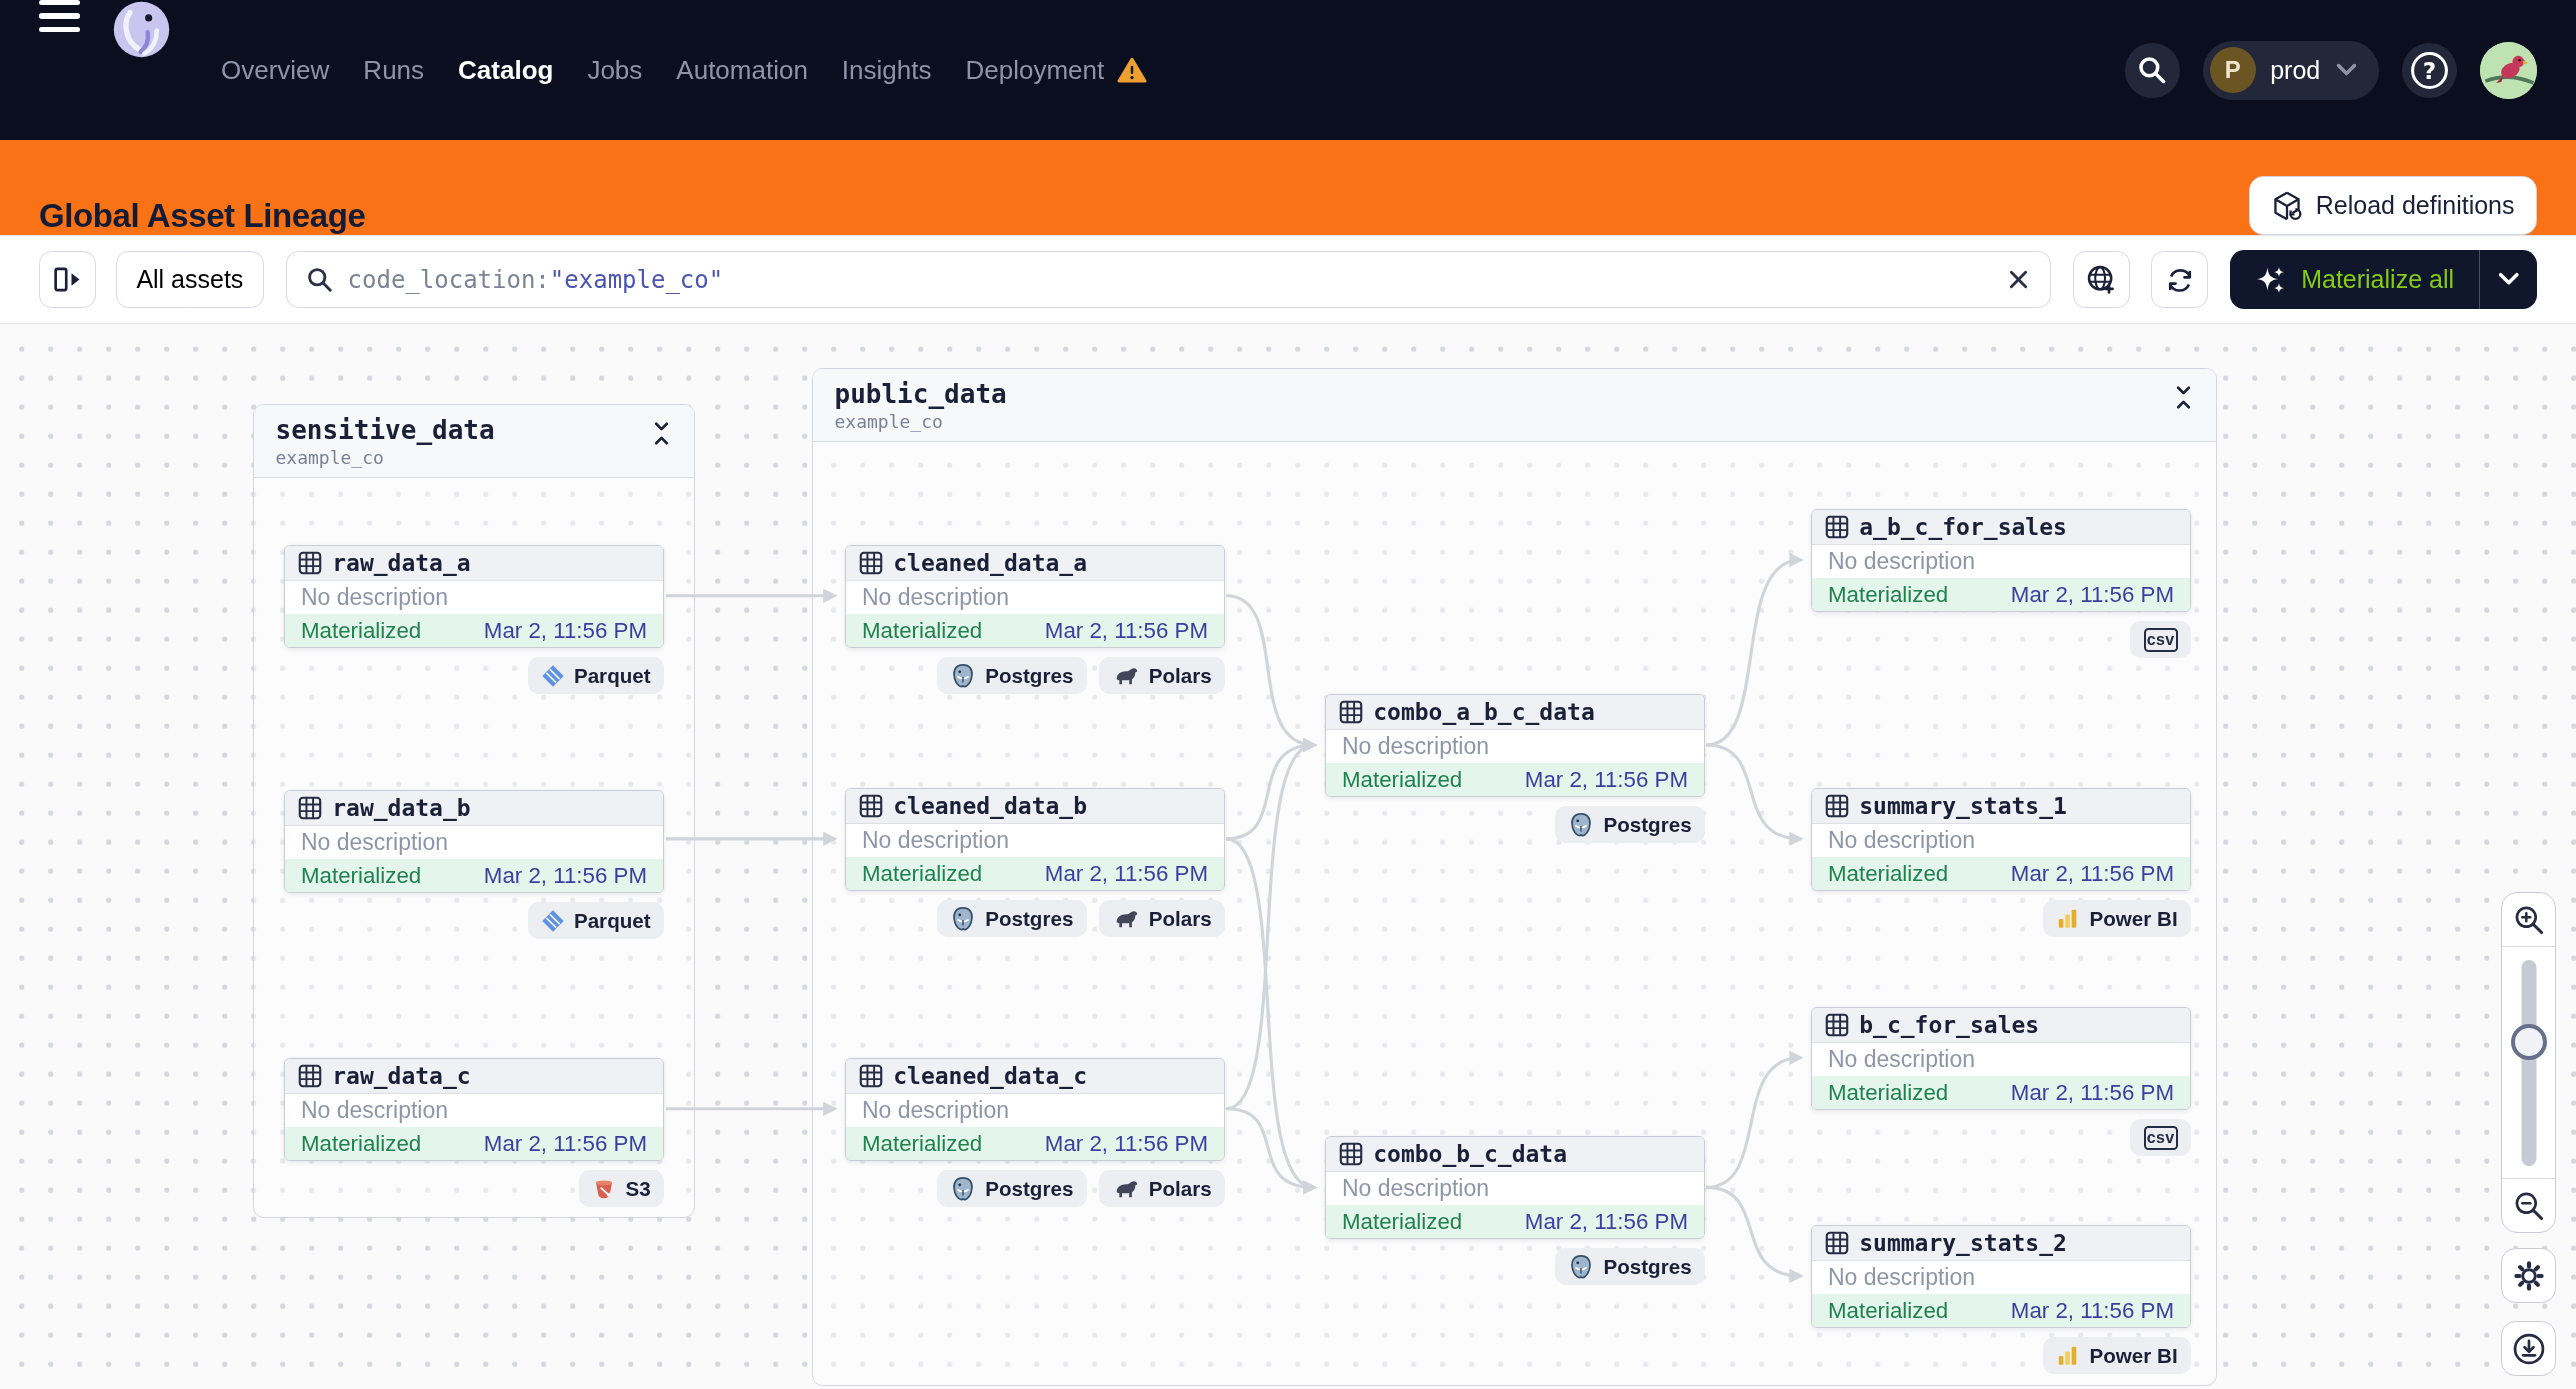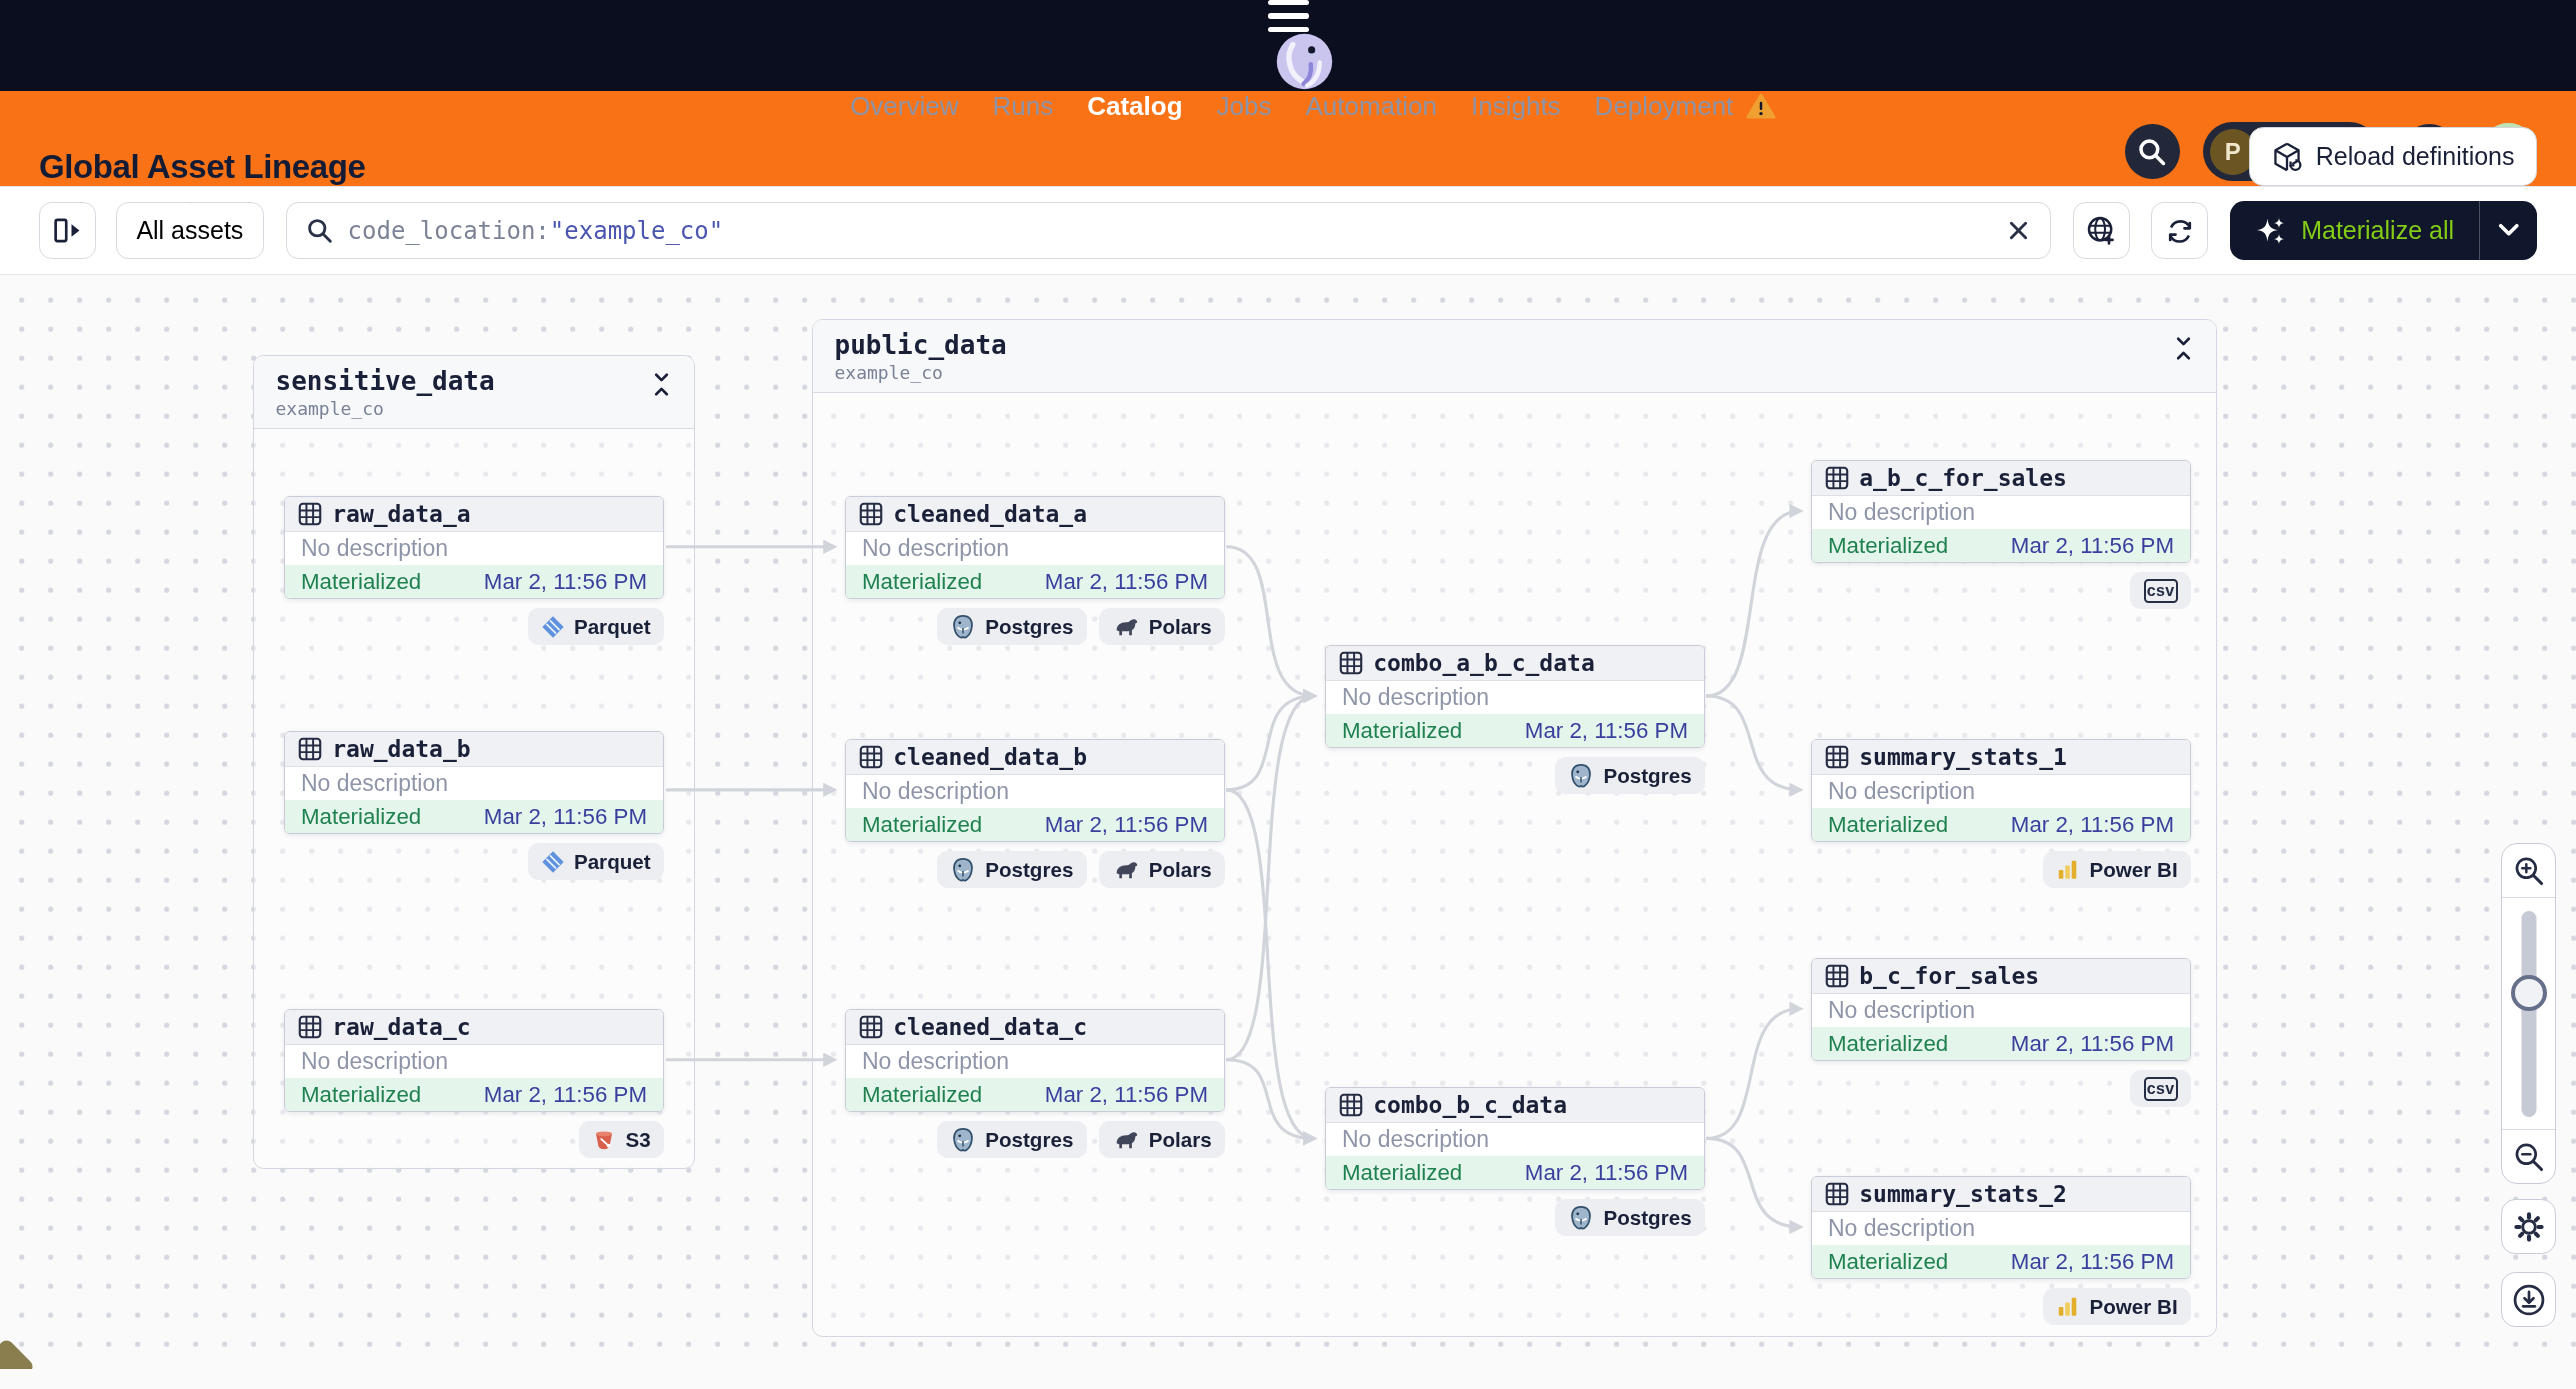--- a/index.html
+++ b/index.html
@@ -1,21 +1,21 @@
 <!DOCTYPE html>
 <html style="font-size:14.3px"><head>
 <meta charset="utf-8">
 <style>
   * { margin:0; padding:0; box-sizing:border-box; }
   html,body { width:2576px; height:1389px; overflow:hidden; }
   body { font-family:"Liberation Sans",sans-serif; background:#FAFAFB; color:#1A2038; }
   .mono { font-family:"DejaVu Sans Mono",monospace; }
 
   
-  .topnav { height:91px; background:#0B0E1E; display:flex; align-items:center; padding:0 39px;flex-direction:column; }
+  .topnav { height:140px; background:#0B0E1E; display:flex; padding:0 39px; }
   .hamburger { width:41px; display:flex; flex-direction:column; gap:8px; cursor:pointer; }
   .hamburger span { height:5.4px; background:#FFFFFF; border-radius:2.7px; }
   .logo { margin-left:32px; width:59px; height:59px; }
   .nav-items { display:flex; gap:34px; margin-left:50px; }
   .nav-item { font-size:26px; color:#8E94A8; display:flex; align-items:center; gap:12.5px; cursor:pointer; }
   .nav-item.active { color:#FFFFFF; font-weight:700; }
   .nav-right { margin-left:auto; display:flex; align-items:center; gap:23px; }
   .circle-btn { width:55px; height:55px; border-radius:50%; background:#222839; display:flex; align-items:center; justify-content:center; }
   .env-pill { height:59px; border-radius:36px; background:#222839; display:flex; align-items:center; gap:14.3px; padding:6.3px 21.5px 6.3px 7.2px; }
   .env-avatar { width:46px; height:46px; border-radius:50%; background:#6B5623; color:#F0E6CC; font-size:24px; font-weight:700; display:flex; align-items:center; justify-content:center; }
@@ -306,21 +306,21 @@
   <div class="tag-row">
         <span class="tag">
           <svg width="24" height="24" viewBox="0 0 27 27">
             <polygon points="13.5,1.5 25.5,13.5 13.5,25.5 1.5,13.5" fill="#5E92DE"></polygon>
             <path d="M6 10 L17 21 M10 6 L21 17" stroke="#EAF1FB" stroke-width="2"></path>
           </svg>
           <span>Parquet</span>
         </span>
       </div>
 </div>
-  <div class="asset" style="left:284px;  top:456px;">
+  <div class="asset" style="left:284px;  top:466px;">
   <div class="node">
     <div class="node-header">
       <svg width="24" height="24" viewBox="0 0 27 27">
             <rect x="2" y="2" width="23" height="23" rx="3.5" fill="none" stroke="#262C44" stroke-width="2.4"></rect>
             <path d="M2 9.5 H25 M2 17 H25 M9.5 2 V25 M17 2 V25" stroke="#262C44" stroke-width="2.2"></path>
           </svg>
       <span class="node-name mono">raw_data_b</span>
     </div>
     <div class="node-desc">No description</div>
     <div class="node-foot">

